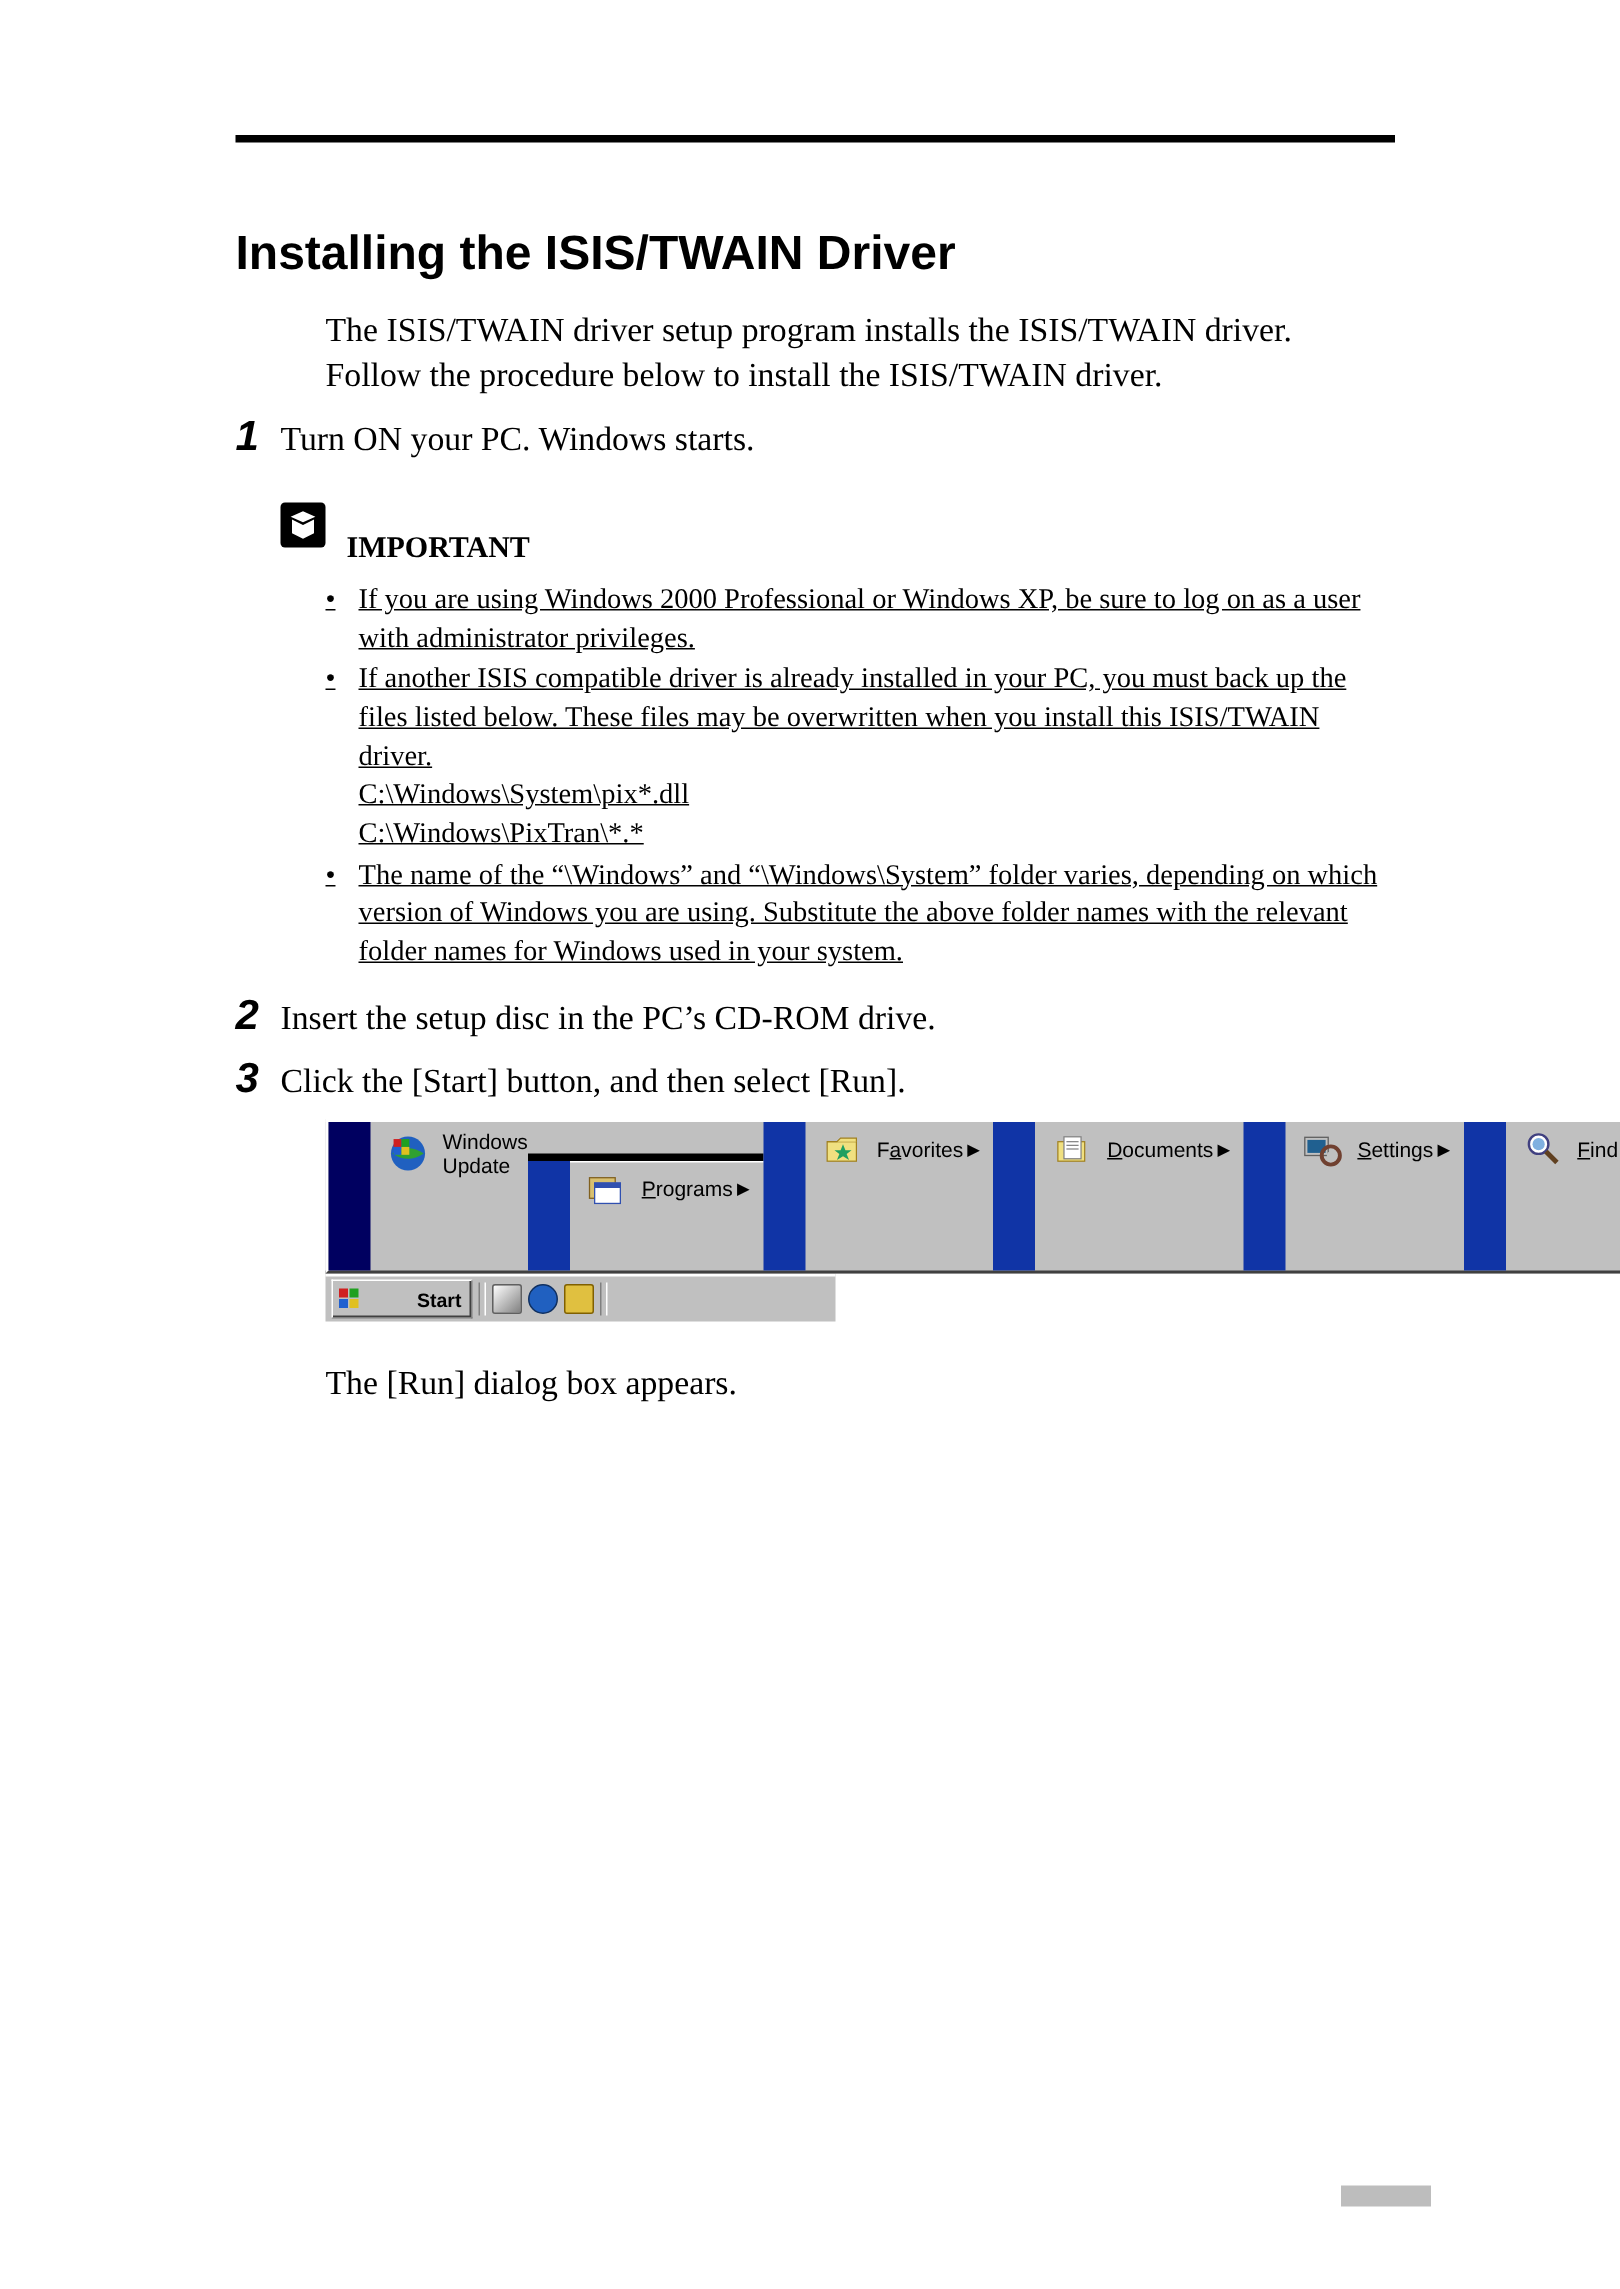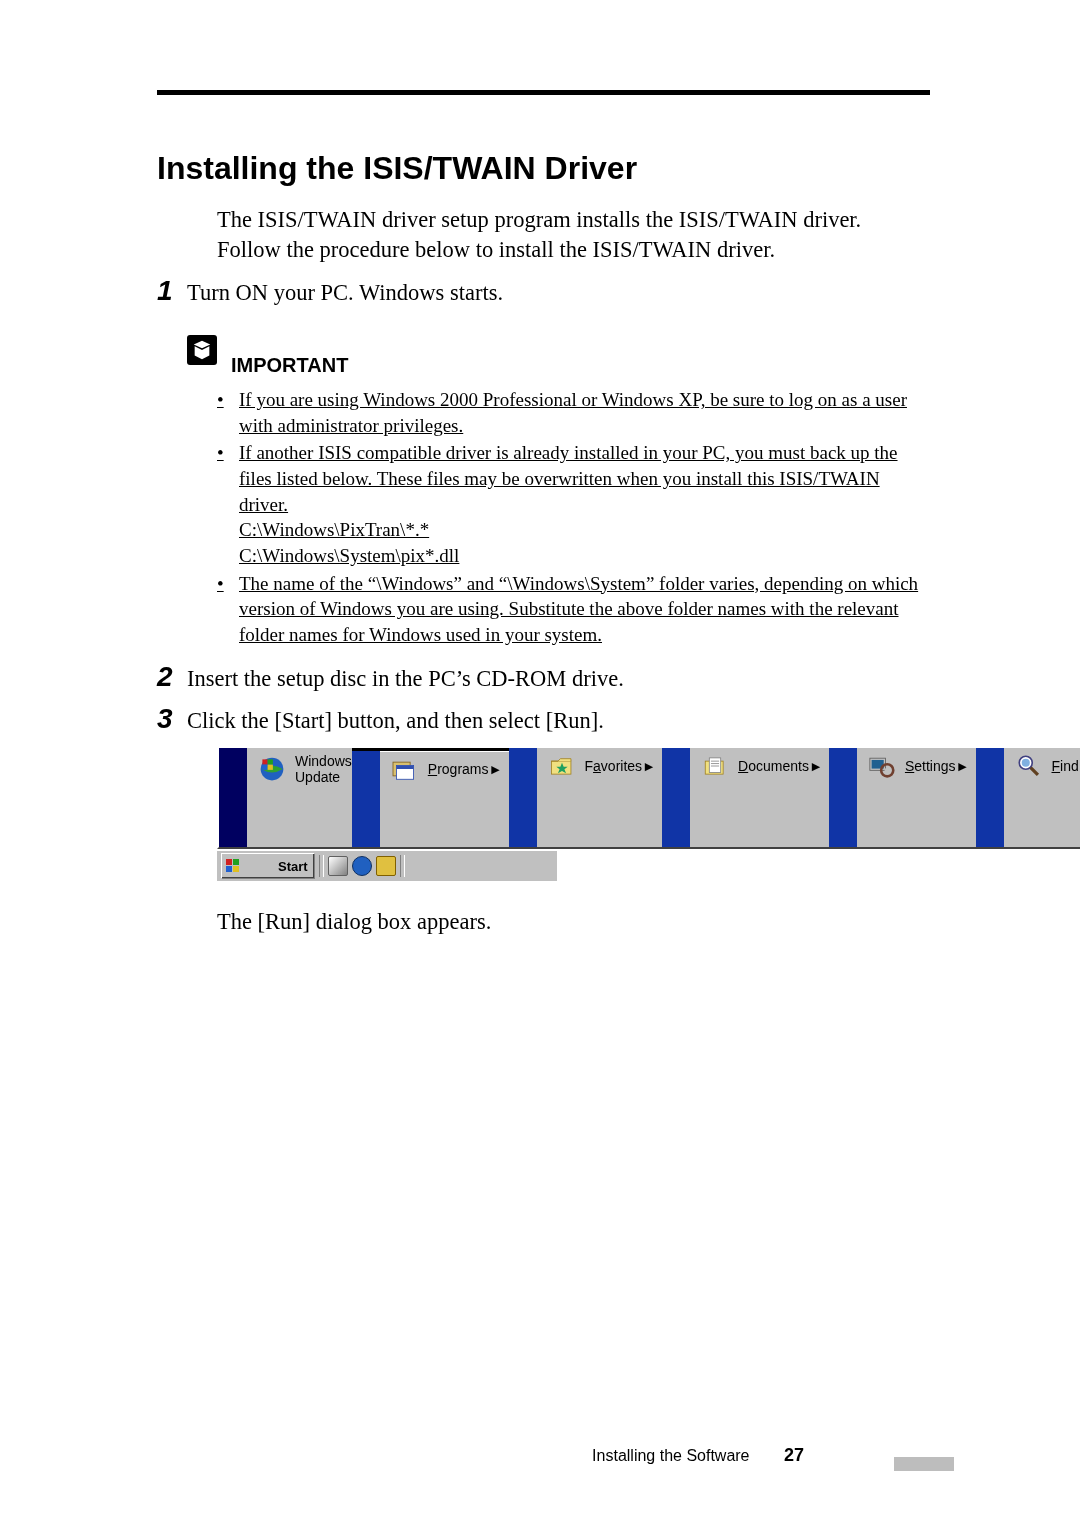--- a/index.html
+++ b/index.html
@@ -80,21 +80,21 @@
     display: flex;
     align-items: center;
     justify-content: center;
     margin-right: 14px;
     flex-shrink: 0;
   }
   .important-icon svg {
     display: block;
   }
   .important-label {
-    font-family: Liberation Sans, sans-serif;
+    font-family: Liberation Serif, serif;
     font-weight: bold;
     font-size: 20px;
     margin-top: 32px;
   }
   ul.important-list {
     margin: 0 0 14px 60px;
     padding: 0;
     list-style: none;
   }
   ul.important-list > li {
@@ -152,21 +152,21 @@
   }
   .menu-cell {
     flex: 1;
     display: flex;
     align-items: center;
     height: 36px;
     padding-left: 8px;
     box-sizing: border-box;
   }
   .menu-cell.tall { height: 42px; }
-  .sep-top { border-top: 3px solid #000000; box-shadow: inset 0 1px 0 #fff; }
+  .sep-top { border-top: 5px solid #000000; box-shadow: inset 0 1px 0 #fff; margin-top: 21px; }
   .mi-icon {
     width: 34px;
     height: 28px;
     display: flex;
     align-items: center;
     justify-content: center;
     margin-right: 6px;
     flex-shrink: 0;
   }
   .mi-label {
@@ -279,22 +279,22 @@
       <div class="important-label">IMPORTANT</div>
     </div>
 
     <ul class="important-list">
       <li>
         <span class="li-body">If you are using Windows 2000 Professional or Windows XP, be sure to log on as a user with administrator privileges.</span>
       </li>
       <li>
         <span class="li-body">
           <span class="li-sub">If another ISIS compatible driver is already installed in your PC, you must back up the files listed below. These files may be overwritten when you install this ISIS/TWAIN driver.</span>
+          <span class="li-sub">C:\Windows\System\pix*.dll</span>
           <span class="li-sub">C:\Windows\PixTran\*.*</span>
-          <span class="li-sub">C:\Windows\System\pix*.dll</span>
         </span>
       </li>
       <li>
         <span class="li-body">The name of the “\Windows” and “\Windows\System” folder varies, depending on which version of Windows you are using. Substitute the above folder names with the relevant folder names for Windows used in your system.</span>
       </li>
     </ul>
 
     <div class="step">
       <div class="step-num">2</div>
       <div class="step-text">Insert the setup disc in the PC’s CD-ROM drive.</div>
@@ -458,18 +458,14 @@
           <span style="background:#2060c0;border:1px solid #103060;border-radius:50%;position:relative;"></span>
           <span style="background:#e0c040;border:1px solid #806000;"></span>
         </div>
         <div class="task-divider"></div>
       </div>
     </div>
 
     <div class="after-shot">The [Run] dialog box appears.</div>
   </div>
 
-  <div class="footer">
-    <span>Installing the Software</span>
-    <span class="pn">27</span>
-  </div>
   <div class="page-tab"></div>
 </div>
 
 </body></html>

